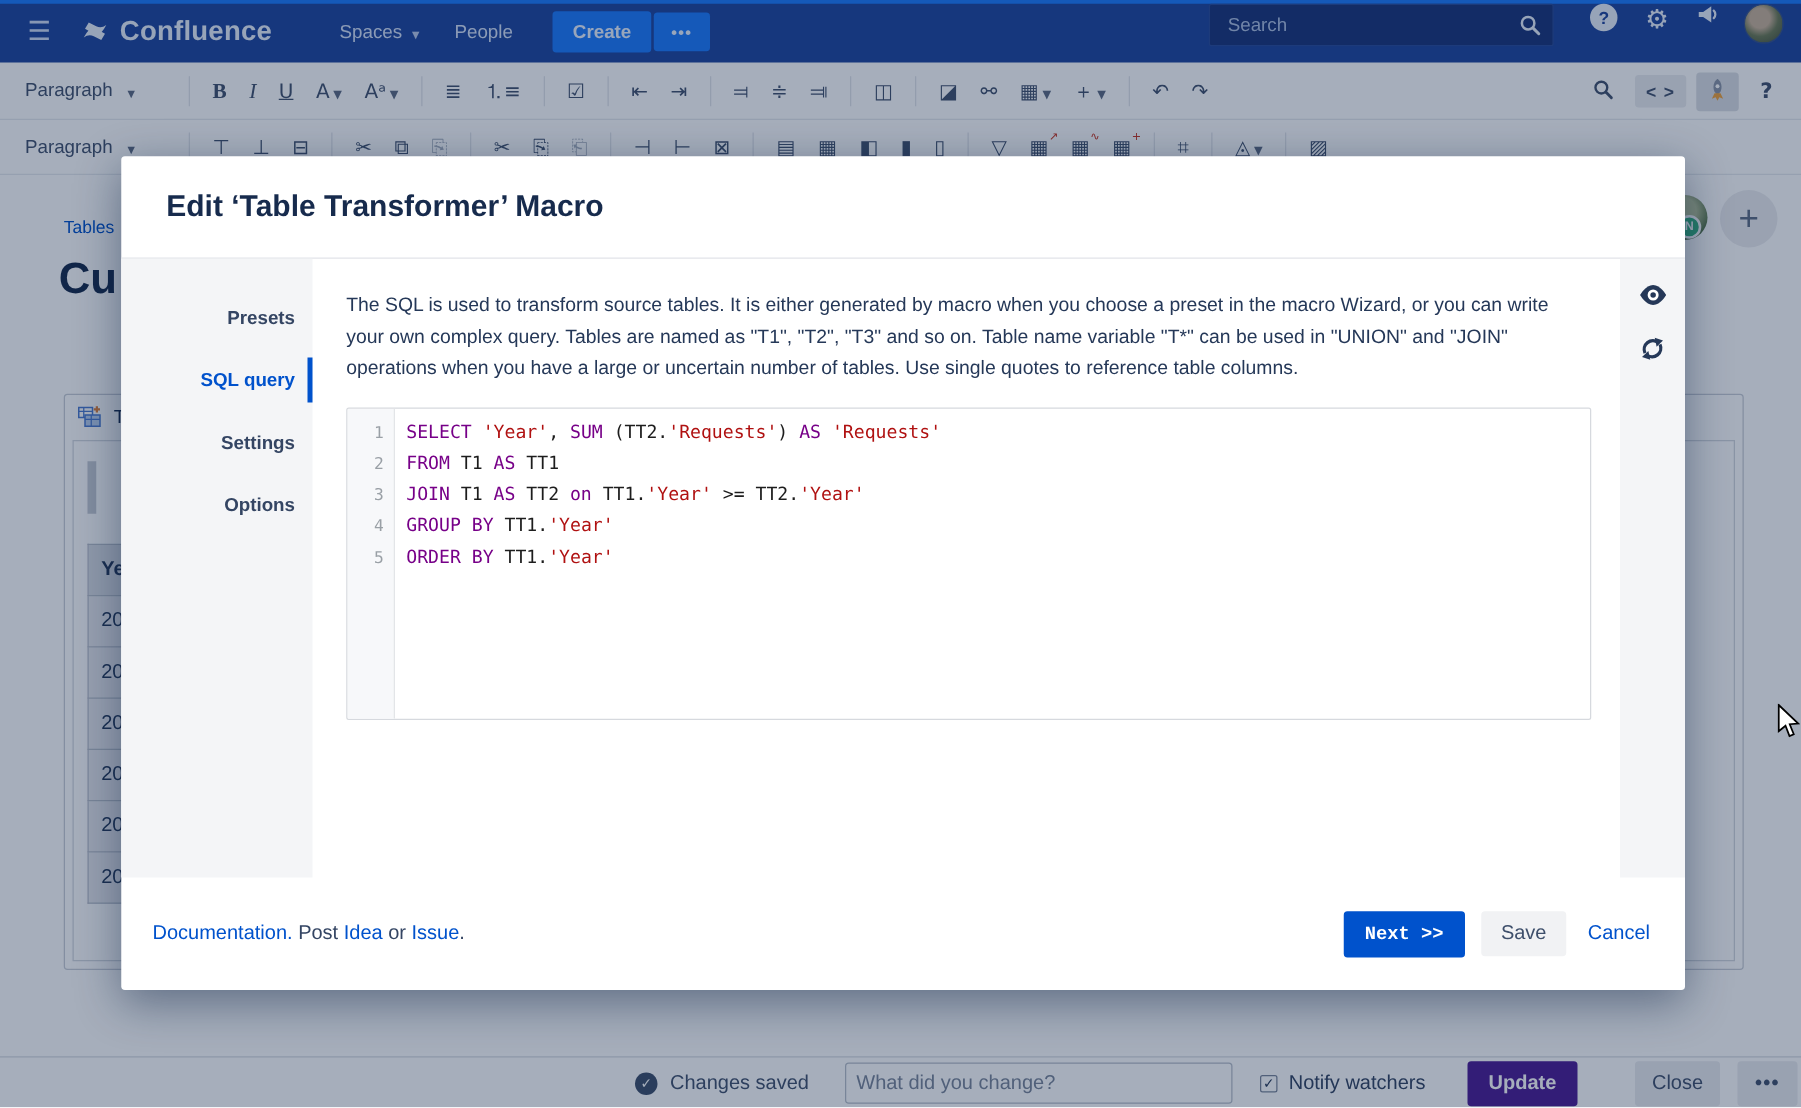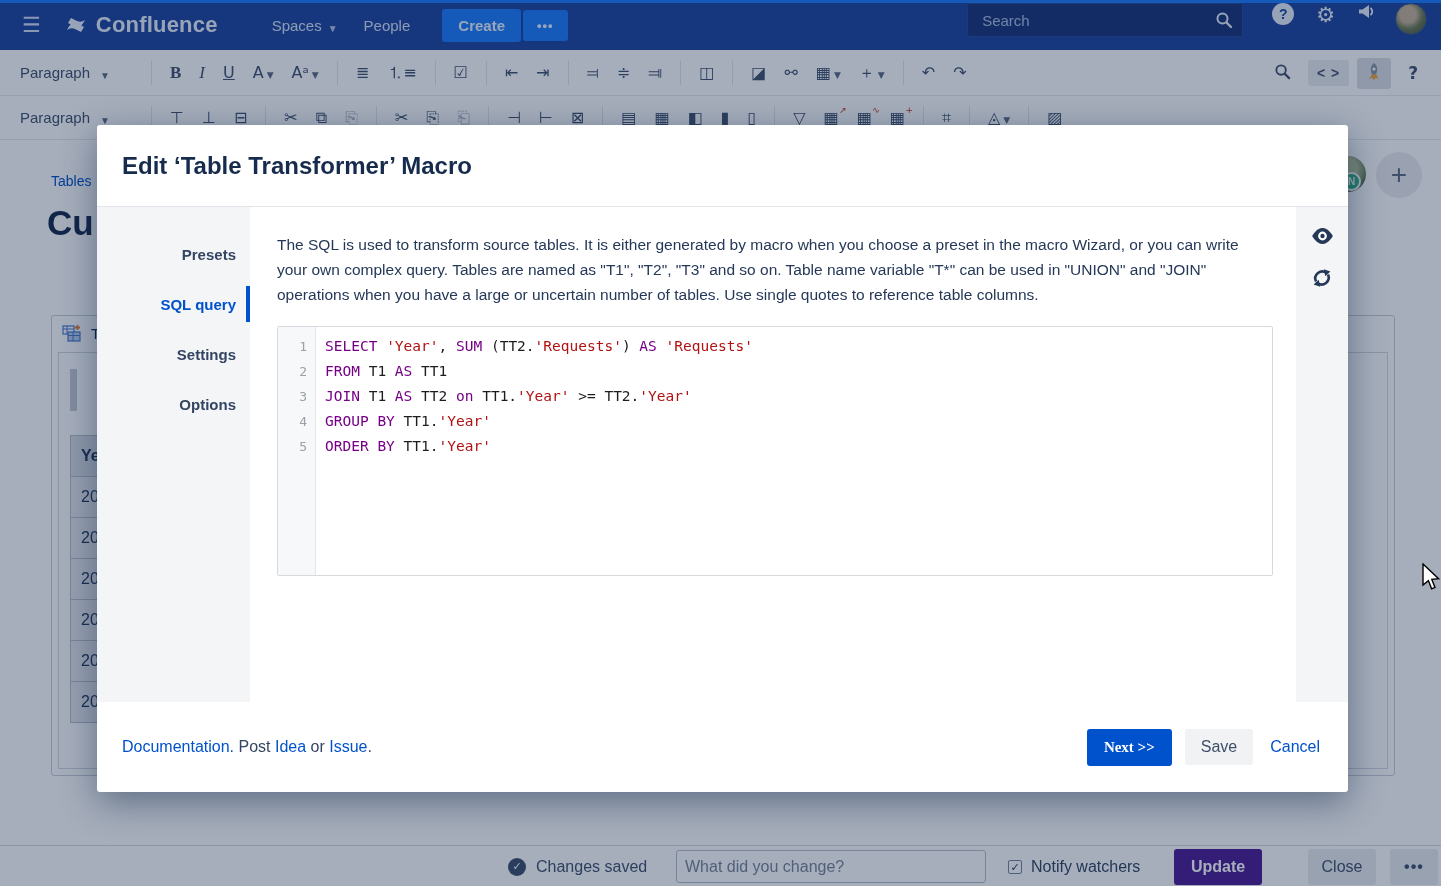--- a/index.html
+++ b/index.html
@@ -70,40 +70,40 @@
   .btn-update { left:1174px; width:88px; background:#4c1d95; color:#fff; font-weight:700; }
   .btn-close { left:1308px; width:68px; background:#EBECF0; color:#42526E; }
   .btn-sbmore { left:1390px; width:48px; background:#EBECF0; color:#42526E; font-weight:700; letter-spacing:1px; }
 
   
   .blanket { position:absolute; inset:0; background:rgba(9,30,66,0.36); z-index:20; }
 
   
   .modal { position:absolute; left:97px; top:125px; width:1251px; height:667px; background:#fff; border-radius:3px; box-shadow:0 10px 36px rgba(9,30,66,.45); z-index:30; display:flex; flex-direction:column; }
   .modal-header { height:82px; border-bottom:1px solid #E2E4E9; display:flex; align-items:center; padding-left:25px; flex:0 0 auto; }
-  .modal-title { font-size:24px; font-weight:600; color:#172B4D; }
+  .modal-title { font-size:24px; font-weight:600; color:#172B4D;margin-left:11px; }
   .modal-body { flex:1 1 auto; display:flex; min-height:0; }
   .m-sidebar { width:153px; background:#F4F5F7; padding-top:22px; flex:0 0 auto; }
   .m-tab { position:relative; height:50px; display:flex; align-items:center; justify-content:flex-end; padding-right:14px; font-size:15px; font-weight:600; color:#344563; cursor:pointer; }
   .m-tab.active { color:#0052CC; }
   .m-tab.active::after { content:""; position:absolute; right:0; top:7px; width:4px; height:36px; background:#0052CC; }
   .m-content { flex:1 1 auto; padding:25px 23px 0 27px; min-width:0; }
   .m-desc { font-size:15.5px; line-height:25px; color:#253858; max-width:995px; }
   .code-box { margin-top:19px; width:996px; height:250px; border:1px solid #D6D9DE; border-radius:2px; display:flex; background:#fff; overflow:hidden; }
   .gutter { width:38px; background:#F7F8FA; border-right:1px solid #E3E5E8; padding:7px 8px 0 0; text-align:right; color:#9AA0A6; font-family:"DejaVu Sans Mono",monospace; font-size:13px; line-height:25px; flex:0 0 auto; }
   .code { padding:7px 0 0 9px; font-family:"DejaVu Sans Mono",monospace; font-size:14.5px; line-height:25px; white-space:pre; color:#1d1d1d; }
   .t-kw { color:#770088; }
   .t-str { color:#B01111; }
   .m-rail { width:52px; background:#F4F5F7; flex:0 0 auto; display:flex; flex-direction:column; align-items:center; padding-top:20px; gap:18px; }
   .rail-ic { cursor:pointer; }
   .modal-footer { height:90px; flex:0 0 auto; display:flex; align-items:center; padding:0 28px 0 25px; }
   .f-links { font-size:16px; color:#344563; }
   .f-links a { color:#0052CC; text-decoration:none; cursor:pointer; }
   .f-spacer { flex:1; }
-  .btn-next { background:#0052CC; color:#fff; font-size:15px; font-weight:600; border:none; border-radius:3px; padding:10px 17px; cursor:pointer; font-family:Liberation Serif, serif; }
+  .btn-next { background:#0052CC; color:#fff; font-size:15px; font-weight:600; border:none; border-radius:3px; padding:10px 17px; cursor:pointer; font-family:Liberation Mono, monospace; }
   .btn-save { background:#F1F2F4; color:#3E4F6B; font-size:16px; border:none; border-radius:3px; padding:9px 16px; margin-left:13px; cursor:pointer; font-family:"Liberation Sans",sans-serif; }
   .btn-cancel { background:none; border:none; color:#0052CC; font-size:16px; margin-left:17px; cursor:pointer; font-family:"Liberation Sans",sans-serif; }
 
   
   .mouse { position:absolute; left:1421px; top:563px; z-index:60; pointer-events:none; }
 </style>
 </head>
 <body>
 
 <div class="page">

